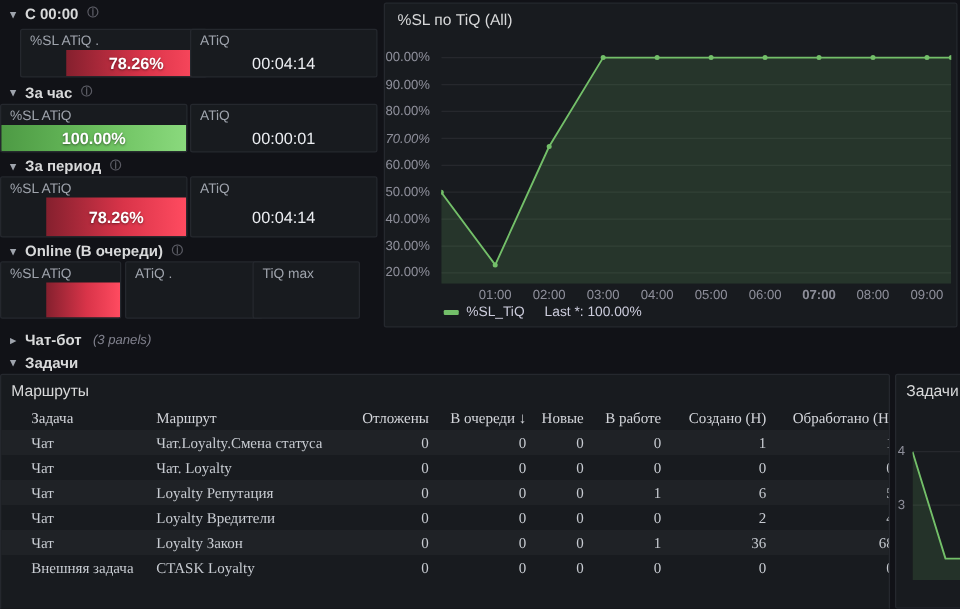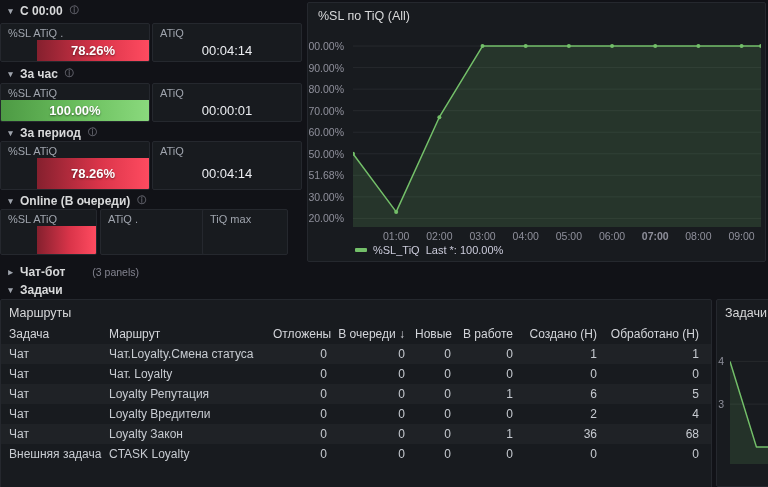--- a/index.html
+++ b/index.html
@@ -12,47 +12,47 @@
   .statbar{flex:1;display:flex;align-items:center;justify-content:center;font-weight:700;
     font-size:13px;color:#fff;text-shadow:0 1px 2px rgba(0,0,0,.5);}
   .red{background:linear-gradient(90deg,#85202e 0%,#d93449 55%,#ff4b60 100%);margin-left:36px;}
   .green{background:linear-gradient(90deg,#4d9a44 0%,#6cc05f 55%,#8ad97d 100%);}
   .plainval{flex:1;display:flex;align-items:center;justify-content:center;font-size:13px;
     color:#eceef2;font-weight:500;}
   .rowhead{position:absolute;left:6px;display:flex;align-items:center;gap:5px;height:15px;
     font-size:12px;font-weight:600;color:#d8d9da;cursor:pointer;}
   .chev{font-size:9px;color:#9fa4ad;width:9px;text-align:center;}
   .row-info{font-size:9px;color:rgba(204,204,220,.4);margin-left:2px;}
-  .rowcount{font-size:10.5px;font-weight:400;color:rgba(204,204,220,.6);margin-left:22px;}
+  .rowcount{font-size:10.5px;font-style:italic;font-weight:400;color:rgba(204,204,220,.6);margin-left:4px;}
   
   .ytick{position:absolute;right:5px;transform:translateY(-50%);font-size:10.5px;
     color:rgba(204,204,220,.65);white-space:nowrap;}
   .xtick{position:absolute;top:0;transform:translateX(-50%);font-size:10.5px;
     color:rgba(204,204,220,.65);white-space:nowrap;}
   .legend{position:absolute;left:47px;top:241px;display:flex;align-items:center;gap:6px;font-size:11px;}
   .lgmark{width:12px;height:4px;border-radius:1px;background:#73BF69;}
-  .lgstat{color:#ccccdc;}
+  .lgstat{margin-left:10px;color:#ccccdc;}
   
   .thead,.trow{display:grid;grid-template-columns:100px 164px 64px 78px 46px 62px 84px 102px;
-    padding-left:3px;height:20px;}
+    padding-left:19px;height:20px;font-family:Liberation Serif, serif;}
   .cell{font-size:12px;line-height:20px;padding:0 5px;white-space:nowrap;overflow:hidden;color:#c7cbd1;}
   .cell.h{color:#d3d5da;font-weight:500;}
   .right{text-align:right;}
   .left{text-align:left;}
   .trow:nth-child(odd){background:rgba(255,255,255,0.03);}
 </style>
 </head>
 <body>
 
 <div class="rowhead" style="top:3px;">
   <span class="chev">▾</span>
   <span>С 00:00</span>
   <span class="row-info">ⓘ</span>
 </div>
-<div class="panel stat" style="left:0;top:23px;width:150px;height:39px">
+<div class="panel stat" style="left:16px;top:23px;width:150px;height:39px">
   <div class="ptitle">%SL ATiQ .</div>
   <div class="statbar red">
     <span>78.26%</span>
   </div>
 </div>
 <div class="panel stat" style="left:152px;top:23px;width:150px;height:39px">
   <div class="ptitle">ATiQ</div>
   <div class="plainval">00:04:14</div>
 </div>
 
@@ -107,24 +107,24 @@
   <div class="ptitle">TiQ max</div>
   <div class="plainval"></div>
 </div>
 
 <div class="panel" style="left:307px;top:2px;width:459px;height:260px">
   <div class="ptitle-lg">%SL по TiQ (All)</div>
   <div id="main-ylab" style="position:absolute;left:0;top:28px;width:41px;height:196px;">
       <div class="ytick" style="top: 7.69231%;">100.00%</div>
       <div class="ytick" style="top: 18.6813%;">90.00%</div>
       <div class="ytick" style="top: 29.6703%;">80.00%</div>
-      <div class="ytick" style="top: 40.6593%;">70.00%</div>
+      <div class="ytick" style="top: 40.6593%; font-style: italic;">70.00%</div>
       <div class="ytick" style="top: 51.6484%;">60.00%</div>
       <div class="ytick" style="top: 62.6374%;">50.00%</div>
-      <div class="ytick" style="top: 73.6264%;">51.68%</div>
+      <div class="ytick" style="top: 73.6264%;">40.00%</div>
       <div class="ytick" style="top: 84.6154%;">30.00%</div>
       <div class="ytick" style="top: 95.6044%;">20.00%</div>
     </div>
   <div id="main-plot" style="position:absolute;left:45px;top:28px;width:408px;height:196px;"><svg width="408" height="196">
         <line x1="0" y1="15.076923076923066" x2="408" y2="15.076923076923066" stroke="rgba(204,204,220,0.08)" stroke-width="1"></line>
         <line x1="0" y1="36.61538461538461" x2="408" y2="36.61538461538461" stroke="rgba(204,204,220,0.08)" stroke-width="1"></line>
         <line x1="0" y1="58.15384615384613" x2="408" y2="58.15384615384613" stroke="rgba(204,204,220,0.08)" stroke-width="1"></line>
         <line x1="0" y1="79.6923076923077" x2="408" y2="79.6923076923077" stroke="rgba(204,204,220,0.08)" stroke-width="1"></line>
         <line x1="0" y1="101.23076923076923" x2="408" y2="101.23076923076923" stroke="rgba(204,204,220,0.08)" stroke-width="1"></line>
         <line x1="0" y1="122.76923076923077" x2="408" y2="122.76923076923077" stroke="rgba(204,204,220,0.08)" stroke-width="1"></line>

